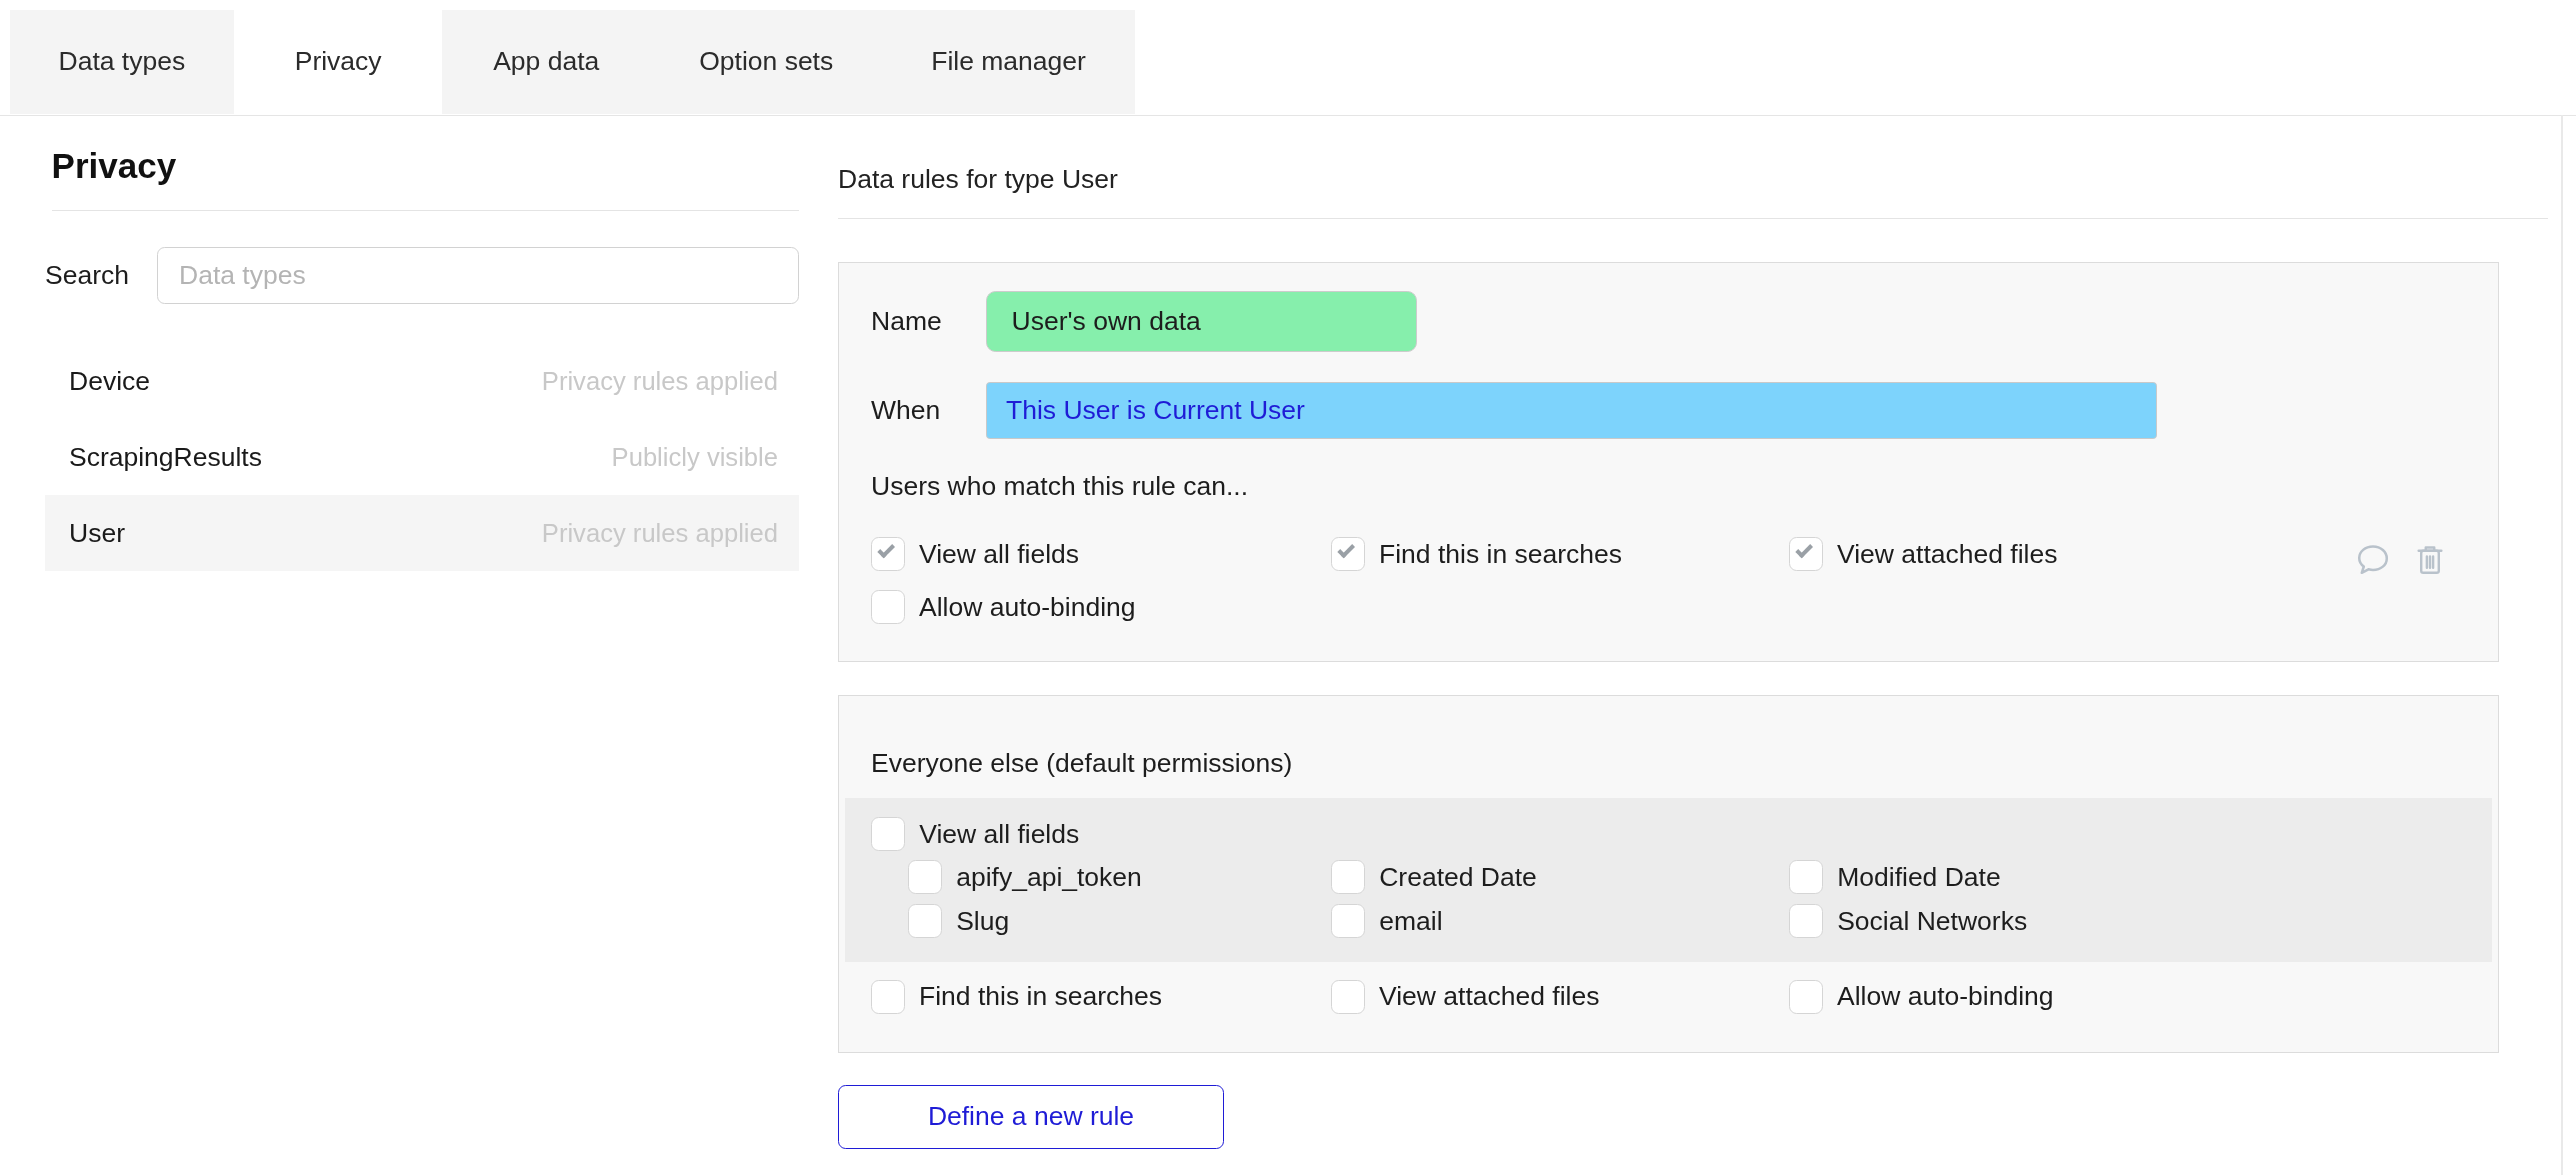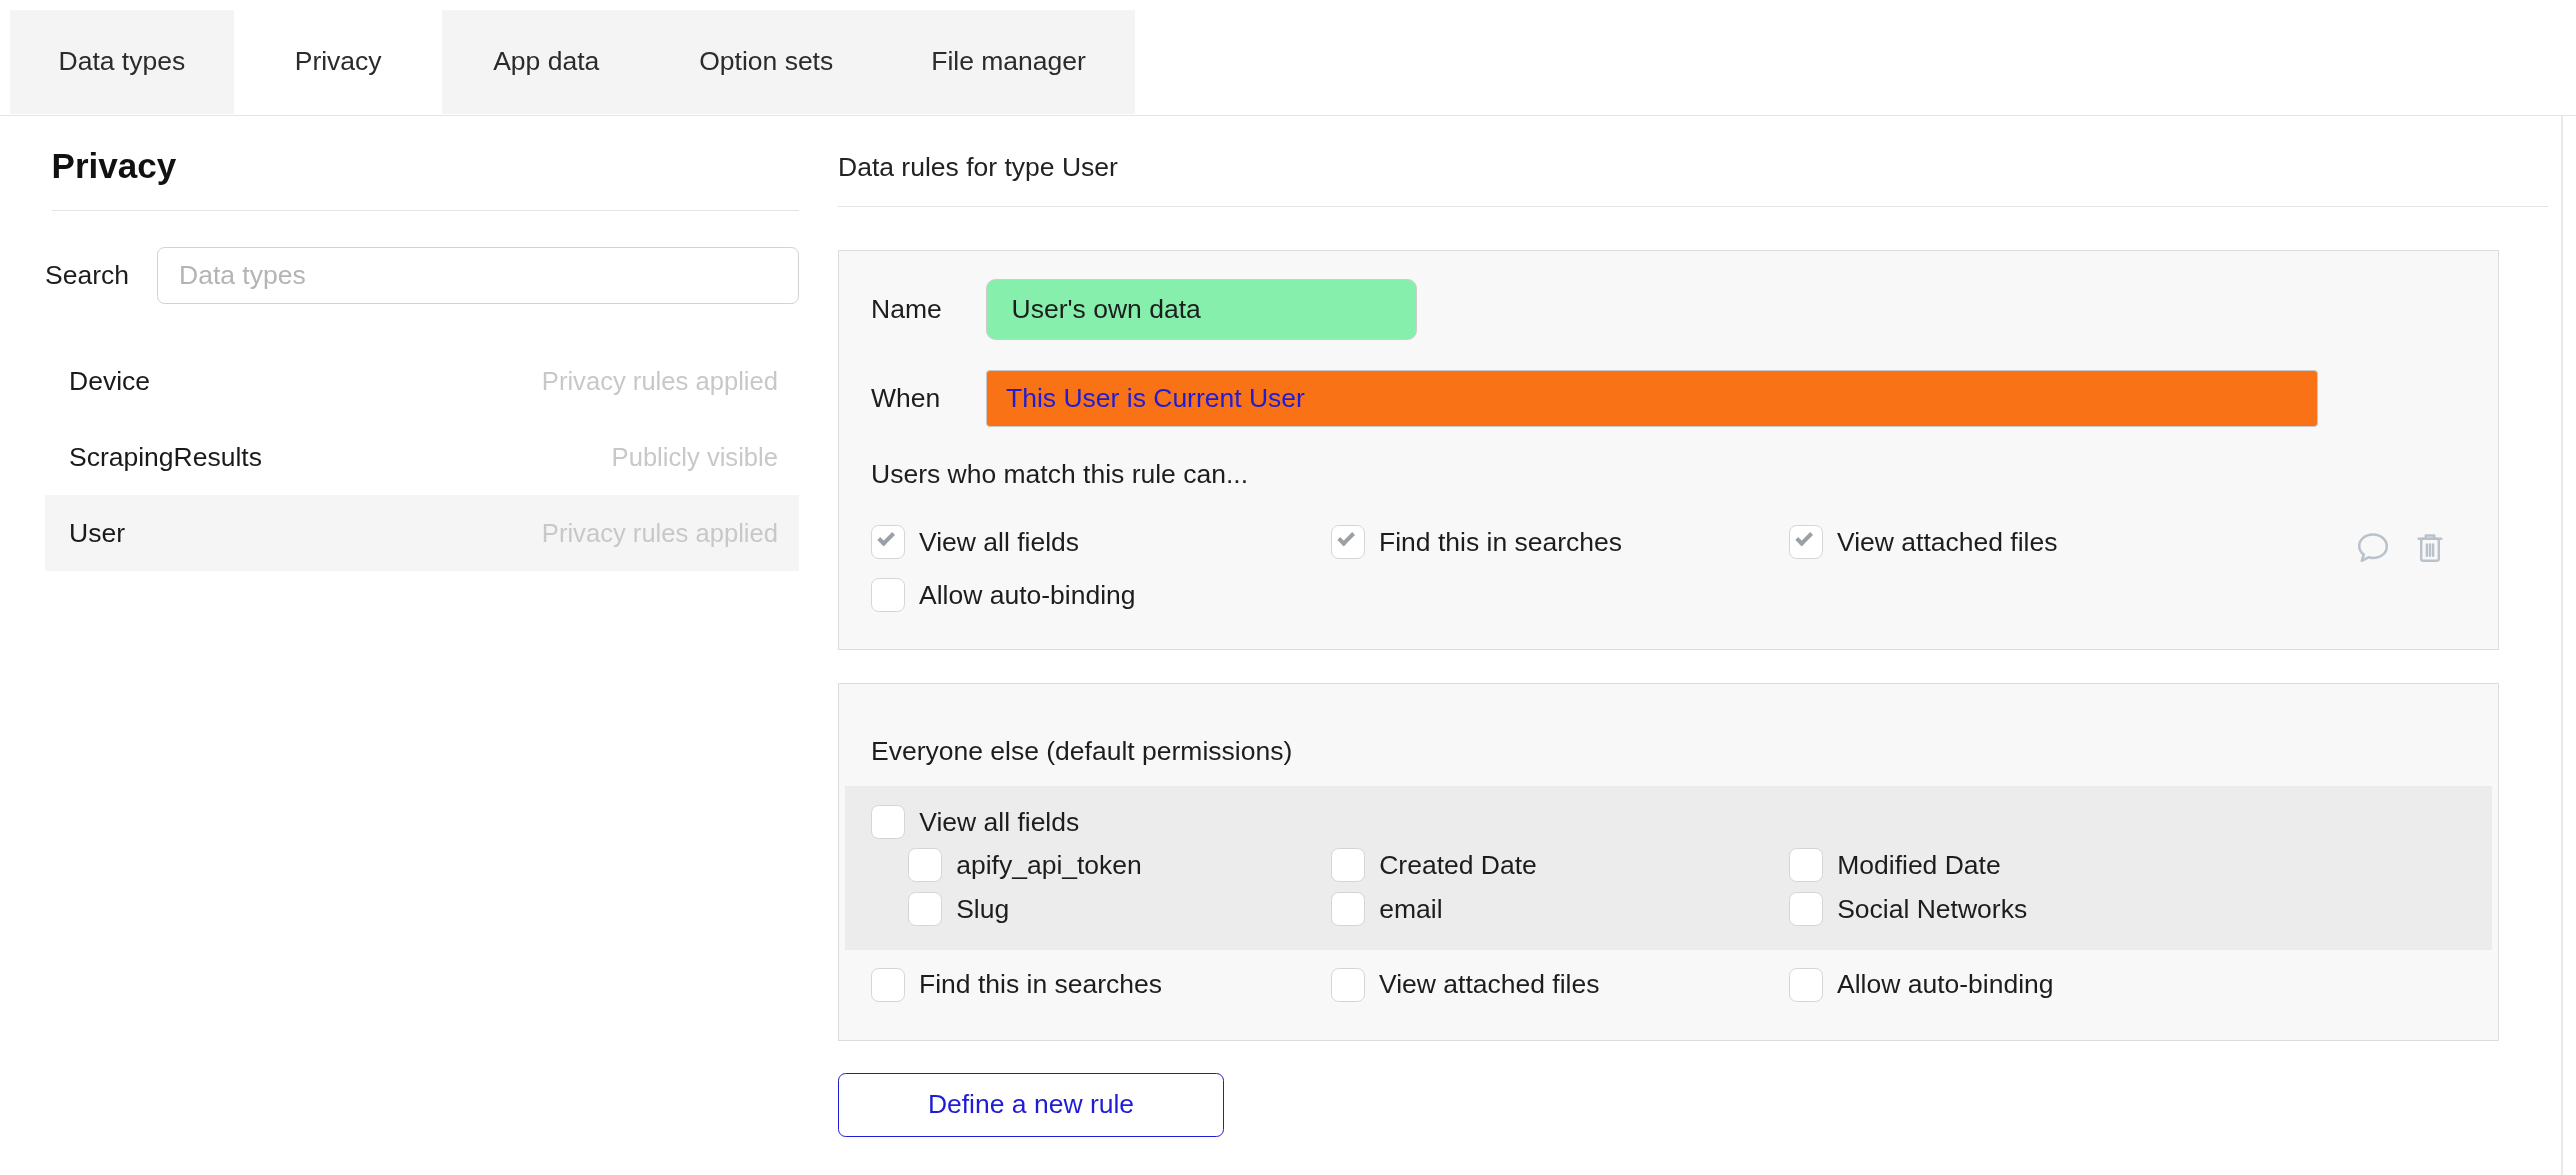--- a/index.html
+++ b/index.html
@@ -57,21 +57,21 @@
   .type-list { margin-top:39px; }
   .type-row {
     height:76px; display:flex; align-items:center;
     padding:0 21px 0 24px; cursor:pointer;text-align:center;
   }
   .type-row.selected { background:#f5f5f5; }
   .type-name { font-size:26.5px; color:#1a1a1a; }
   .type-status { margin-left:auto; font-size:25.6px; color:#c8c8c8; }
 
   
-  .main { position:absolute; left:838px; top:138px; width:1710px; }
+  .main { position:absolute; left:838px; top:150px; width:1710px; }
   .main-header { font-size:26.5px; color:#222; margin-top:13.2px; line-height:32px; }
   .main-divider { height:0.9px; background:#e4e4e4; margin-top:23px; }
 
   .card {
     width:1661px;
     background:#f8f8f8;
     border:1.9px solid #dcdcdc;
     position:relative;
   }
   .card-1 { margin-top:43px; padding:0 0 33px 32px; }
@@ -81,23 +81,23 @@
   .name-row { margin-top:28px; }
   .field-label { width:115px; font-size:26.5px; color:#1d1d1d; }
   .name-input {
     width:431px; height:61px;
     border:0.9px solid #cccccc; border-radius:9.5px;
     background:#86efac; font-size:26.5px; font-family:inherit; color:#1d1d1d;
     padding:0 24.6px; outline:none;
   }
   .when-row { margin-top:30px; }
   .when-box {
-    width:1332px; height:57px;
+    width:1171px; height:57px;
     border:0.9px solid #c9c9c9; border-radius:3.8px;
-    background:#f97316;
+    background:#7dd3fc;
     display:flex; align-items:center;
     padding:13px 19px;
     font-size:26.5px;
     cursor:pointer;
   }
   .card-icons { position:absolute; top:276px; right:47px; display:flex; align-items:center; gap:15px; }
   .icon-btn { width:42px; height:42px; display:flex; align-items:center; justify-content:center; cursor:pointer; }
   .icon-btn svg { display:block; }
 
   .subtitle { margin-top:31px; font-size:26.5px; color:#1d1d1d; line-height:32px; }

